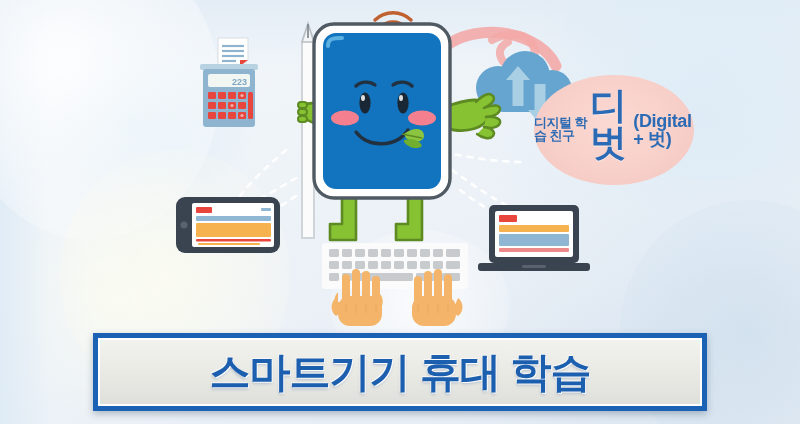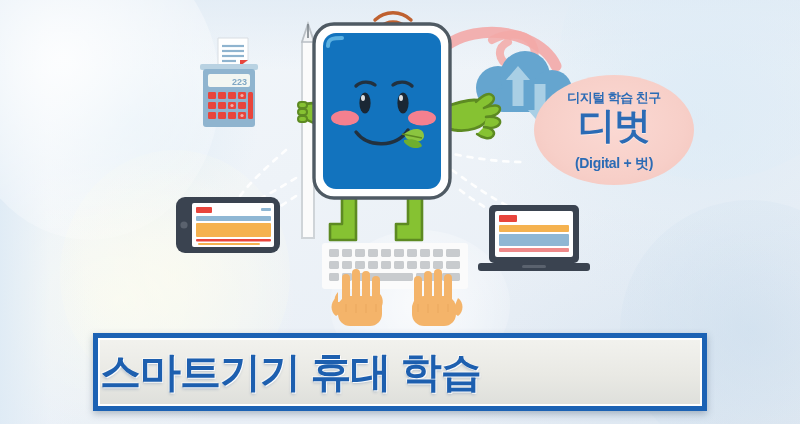--- a/index.html
+++ b/index.html
@@ -44,55 +44,55 @@
     position: absolute;
     left: 93px; top: 333px; width: 614px; height: 78px;
     background: linear-gradient(180deg, #f2f2ee 0%, #e9e9e4 55%, #dedfdb 100%);
     border: 5px solid #1c62b4;
     box-shadow: 0 3px 7px rgba(60,80,105,0.35);
     display: flex; align-items: center; justify-content: center;
   }
   #banner .inner {
     width: 100%; height: 100%;
     border: 2px solid #ffffff;
-    display: flex; align-items: center; gap: 18px;
+    display: flex; align-items: center; justify-content: center; gap: 18px;
     white-space: nowrap;
   }
   .cap-main {
     font-family: "Liberation Sans", "DejaVu Sans", sans-serif;
     font-size: 41px; font-weight: 700; letter-spacing: -1px;
     color: #1d5faf;
     text-shadow: 1px 1px 0 rgba(255,255,255,0.9), -1px -1px 0 rgba(255,255,255,0.6), 0 2px 3px rgba(30,70,130,0.25);
   }
   .cap-accent {
     font-family: "Liberation Sans", "DejaVu Sans", sans-serif;
     font-size: 41px; font-weight: 700; letter-spacing: -1px;
     color: #9a3380;
     text-shadow: 1px 1px 0 rgba(255,255,255,0.9), -1px -1px 0 rgba(255,235,245,0.6), 0 2px 3px rgba(120,30,90,0.25);
   }
 
   
   #dibeot-badge {
     position: absolute; left: 534px; top: 75px; width: 160px; height: 110px;
     background: radial-gradient(ellipse at 50% 45%, #fbd9d3 0%, #f7cfc8 62%, #f2c4bc 100%);
     border-radius: 50%;
-    display: flex; flex-direction: column; align-items: center; justify-content: center;
+    display: flex; flex-direction: row; align-items: center; justify-content: center;
     line-height: 1;
   }
   #dibeot-badge .b-small {
     font-size: 13px; font-weight: 700; color: #2b6bb5; letter-spacing: -0.5px;
     margin-bottom: 3px;
   }
   #dibeot-badge .b-big {
     font-size: 37px; font-weight: 700; color: #2b6bb5; letter-spacing: -1px;
     margin-bottom: 12px;
     text-shadow: 0 1px 0 rgba(255,255,255,0.5);
   }
   #dibeot-badge .b-sub {
-    font-size: 14px; font-weight: 700; color: #2b6bb5; letter-spacing: -0.3px;
+    font-size: 18px; font-weight: 700; color: #2b6bb5; letter-spacing: -0.3px;
   }
 
   
   #calculator { position: absolute; left: 192px; top: 36px; width: 72px; height: 96px; }
 
   
   #phone  { position: absolute; left: 175px; top: 196px; width: 106px; height: 58px; }
   #laptop { position: absolute; left: 478px; top: 203px; width: 112px; height: 72px; }
 
   

